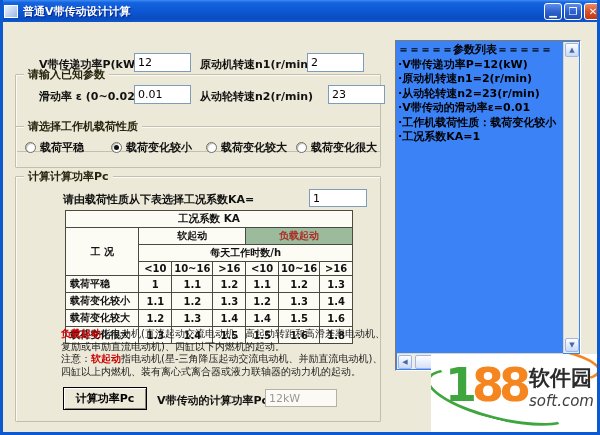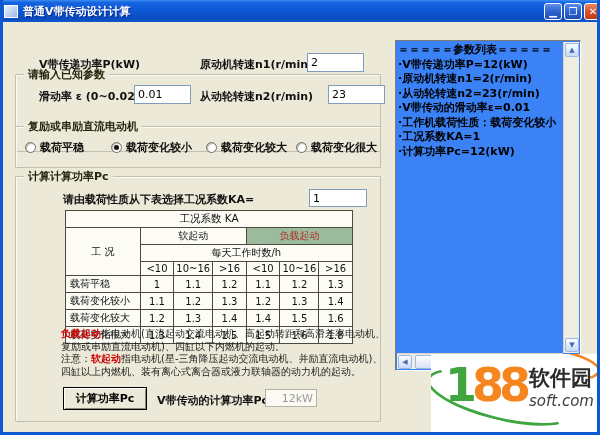--- a/index.html
+++ b/index.html
@@ -30,21 +30,21 @@
   .tb:disabled,.tb.dis{color:#9A9A92;border:1px solid #B5B2A5;background:#FBFAF5;}
   
   .radio-item{position:absolute;display:flex;align-items:center;gap:4px;cursor:default;}
   .rdot{width:11px;height:11px;border-radius:50%;background:#fff;border:1px solid #6E6E66;
     box-shadow:inset 1px 1px 1px #B8B8B0;position:relative;flex:0 0 auto;}
   .radio-item.checked .rdot::after{content:"";position:absolute;left:2px;top:2px;width:5px;height:5px;
     border-radius:50%;background:#111;}
   .rlabel{font-size:11px;font-weight:bold;color:#111;white-space:nowrap;}
   
   table.ka{position:absolute;border-collapse:collapse;background:#FCFBF4;}
-  table.ka td{border:1px solid #4A4A42;font-size:10px;font-weight:normal;color:#111;
+  table.ka td{border:1px solid #4A4A42;font-size:10px;font-weight:bold;color:#111;
     text-align:center;padding:1px 2px;height:13px;white-space:nowrap;}
   table.ka td.ttl{font-size:10.5px;}
   table.ka td.hl{background:#9CBA9C;color:#A83028;}
   table.ka td.rl{text-align:left;padding-left:4px;}
   
   .note{position:absolute;font-size:10px;line-height:12.5px;color:#1C1C1C;}
   .note .term{color:#CC0000;font-weight:bold;}
   
   .btn-default{position:absolute;background:#ECE9D8;border:1px solid #000;
     box-shadow:inset 1px 1px 0 #fff,inset -1px -1px 0 #8A887A;
@@ -92,29 +92,30 @@
       <div class="tbtn">▁</div>
       <div class="tbtn">❐</div>
       <div class="tbtn close">✕</div>
     </div>
   </div>
 
   <div class="group" style="left:12px;top:38px;width:366px;height:78px;margin-top:36px;">
     <div class="legend">请输入已知参数</div>
   </div>
   <div class="lab" style="left:36px;top:57px;">V带传递功率P(kW)</div>
+  <input class="tb" style="left: 131px; top: 53px; width: 57px; height: 19px;" value="12">
   <div class="lab" style="left:197px;top:57px;">原动机转速n1(r/min)</div>
   <input class="tb" style="left: 304px; top: 53px; width: 57px; height: 19px;" value="2">
   <div class="lab" style="left:36px;top:89px;">滑动率 ε (0~0.02)</div>
   <input class="tb" style="left: 131px; top: 85px; width: 57px; height: 19px;" value="0.01">
   <div class="lab" style="left:197px;top:89px;">从动轮转速n2(r/min)</div>
   <input class="tb" style="left: 304px; top: 85px; width: 57px; height: 19px; margin-left: 21px;" value="23">
 
   <div class="group" style="left:12px;top:126px;width:366px;height:42px;">
-    <div class="legend">复励或串励直流电动机</div>
+    <div class="legend">请选择工作机载荷性质</div>
   </div>
   <div class="radio-item" style="left:22px;top:140px;">
     <span class="rdot"></span>
     <span class="rlabel">载荷平稳</span>
   </div>
   <div class="radio-item checked" style="left:108px;top:140px;">
     <span class="rdot"></span>
     <span class="rlabel">载荷变化较小</span>
   </div>
   <div class="radio-item" style="left:203px;top:140px;">
@@ -205,32 +206,31 @@
     <div>
       <span class="term">负载起动</span><span>指电动机(直流起动交流电动机、高起动转距和高滑差率电动机、复励或串励直流电动机)、四缸以下内燃机的起动。</span>
     </div>
     <div>
       <span>注意：</span><span class="term">软起动</span><span>指电动机(星-三角降压起动交流电动机、并励直流电动机)、四缸以上内燃机、装有离心式离合器或液力联轴器的动力机的起动。</span>
     </div>
   </div>
 
   <button class="btn-default" style="left:60px;top:387px;width:84px;height:23px;">计算功率Pc</button>
   <div class="lab" style="left:154px;top:393px;">V带传动的计算功率Pc=</div>
-  <input class="tb dis" style="left: 262px; top: 389px; width: 52px; height: 18px; text-align: right;" disabled="" value="12kW">
+  <input class="tb dis" style="left: 262px; top: 389px; width: 72px; height: 18px;" disabled="" value="12kW">
 
   <div class="listbox">
     <div class="list-inner">
       <div class="list-item">＝＝＝＝＝参数列表＝＝＝＝＝</div>
       <div class="list-item">·V带传递功率P=12(kW)</div>
       <div class="list-item">·原动机转速n1=2(r/min)</div>
       <div class="list-item">·从动轮转速n2=23(r/min)</div>
       <div class="list-item">·V带传动的滑动率ε=0.01</div>
       <div class="list-item">·工作机载荷性质：载荷变化较小</div>
       <div class="list-item">·工况系数KA=1</div>
-      <div class="list-item">·计算功率Pc=12(kW)</div>
     </div>
     <div class="vscroll">
       <div class="sbtn up">▲</div>
       <div class="sbtn down">▼</div>
     </div>
     <div class="hscroll">
       <div class="sbtn left">◀</div>
       <div class="hthumb"></div>
     </div>
   </div>

